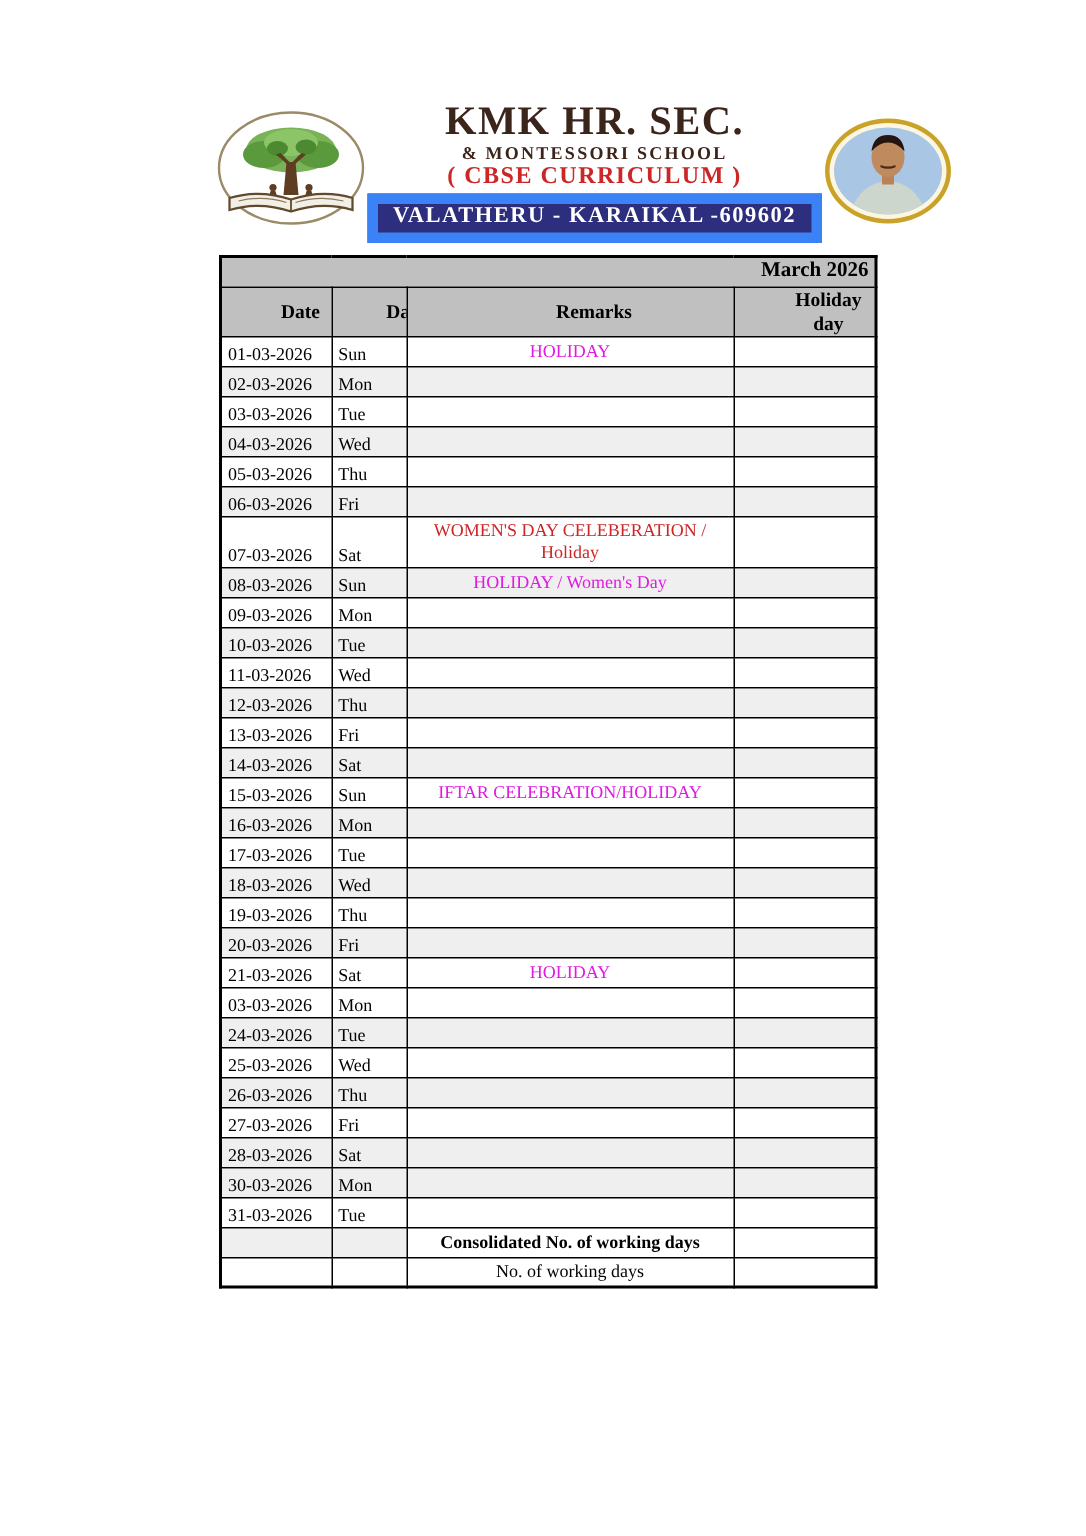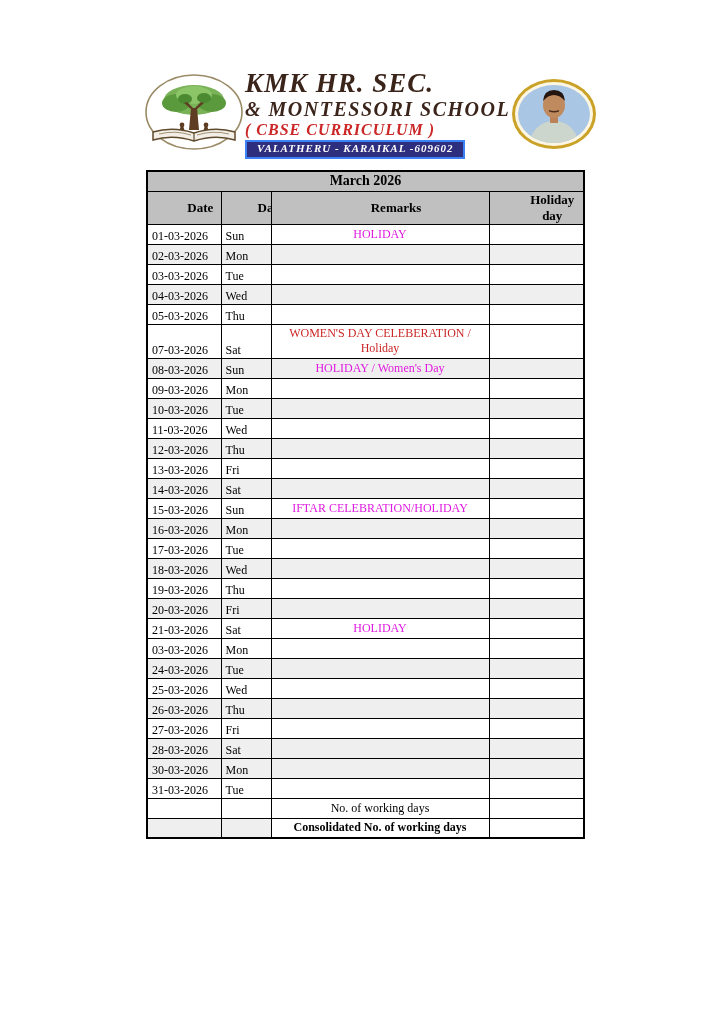--- a/index.html
+++ b/index.html
@@ -18,56 +18,56 @@
   }
   .page{position:absolute;inset:0;background:#fff;}
 
   
   .school-header{
     position:absolute;left:143px;top:70px;width:440px;height:88px;
     display:flex;align-items:center;justify-content:space-between;
   }
   .logo-wrap{width:102px;height:84px;flex:0 0 auto;}
   .photo-wrap{width:88px;height:74px;flex:0 0 auto;}
-  .school-text{flex:1;line-height:1.05;font-style:italic;}
+  .school-text{flex:1;text-align:center;line-height:1.05;}
   .school-name{
     font-size:27px;font-weight:bold;color:var(--brand-brown);
     letter-spacing:1px;white-space:nowrap;
   }
   .school-sub{
-    font-size:20px;font-weight:bold;color:var(--brand-brown);
+    font-size:12px;font-weight:bold;color:var(--brand-brown);
     letter-spacing:1.5px;margin-top:1px;white-space:nowrap;
   }
   .school-curriculum{
     font-size:16px;font-weight:bold;color:var(--red);
     letter-spacing:1px;margin-top:2px;white-space:nowrap;
   }
   .school-address{
     display:inline-block;background:var(--banner-blue);color:#fff;
-    font-size:11px;font-weight:bold;letter-spacing:1px;
-    padding:1px 10px 2px;margin-top:2px;border:2px solid #3b82f6;
+    font-size:15px;font-weight:bold;letter-spacing:1px;
+    padding:1px 10px 2px;margin-top:2px;border:7px solid #3b82f6;
     white-space:nowrap;
   }
 
   
   table.calendar{
     position:absolute;left:146px;top:170px;width:437px;
     border-collapse:collapse;border:2px solid #000;
     font-size:12px;table-layout:fixed;
   }
   col.c-date{width:74px;}
   col.c-day{width:50px;}
   col.c-remarks{width:218px;}
   col.c-working{width:95px;}
   th,td{
     border:1px solid #000;height:20px;padding:0 4px;
     overflow:hidden;
   }
   th.title-cell{
-    background:var(--header-bg);text-align:center;
+    background:var(--header-bg);text-align:right;
     font-size:14px;font-weight:bold;height:20px;
   }
   tr.col-head th{
     background:var(--header-bg);text-align:center;
     font-size:13px;font-weight:bold;padding-left:36px;
   }
   td.date-cell,td.day-cell{text-align:left;vertical-align:bottom;}
   td.remark-cell{
     text-align:center;vertical-align:middle;white-space:pre-line;line-height:1.25;
   }
@@ -183,20 +183,26 @@
           <td class="day-cell">Wed</td>
           <td class="remark-cell"></td>
           <td class="working-cell"></td>
         </tr>
         <tr>
           <td class="date-cell">05-03-2026</td>
           <td class="day-cell">Thu</td>
           <td class="remark-cell"></td>
           <td class="working-cell"></td>
         </tr>
+        <tr class="shaded">
+          <td class="date-cell">06-03-2026</td>
+          <td class="day-cell">Fri</td>
+          <td class="remark-cell"></td>
+          <td class="working-cell"></td>
+        </tr>
         <tr class="tall">
           <td class="date-cell">07-03-2026</td>
           <td class="day-cell">Sat</td>
           <td class="remark-cell red">WOMEN'S DAY CELEBERATION /
 Holiday</td>
           <td class="working-cell"></td>
         </tr>
         <tr class="shaded">
           <td class="date-cell">08-03-2026</td>
           <td class="day-cell">Sun</td>
@@ -322,28 +328,28 @@
           <td class="day-cell">Mon</td>
           <td class="remark-cell"></td>
           <td class="working-cell"></td>
         </tr>
         <tr>
           <td class="date-cell">31-03-2026</td>
           <td class="day-cell">Tue</td>
           <td class="remark-cell"></td>
           <td class="working-cell"></td>
         </tr>
+        <tr class="footer-row bold shade-left">
+          <td class="date-cell"></td>
+          <td class="day-cell"></td>
+          <td class="remark-cell">Consolidated No. of working days</td>
+          <td class="working-cell"></td>
+        </tr>
         <tr class="footer-row">
           <td class="date-cell"></td>
           <td class="day-cell"></td>
           <td class="remark-cell">No. of working days</td>
           <td class="working-cell"></td>
         </tr>
-        <tr class="footer-row bold shade-left">
-          <td class="date-cell"></td>
-          <td class="day-cell"></td>
-          <td class="remark-cell">Consolidated No. of working days</td>
-          <td class="working-cell"></td>
-        </tr>
       </tbody>
   </table>
 
 </div>
 
 </body></html>

